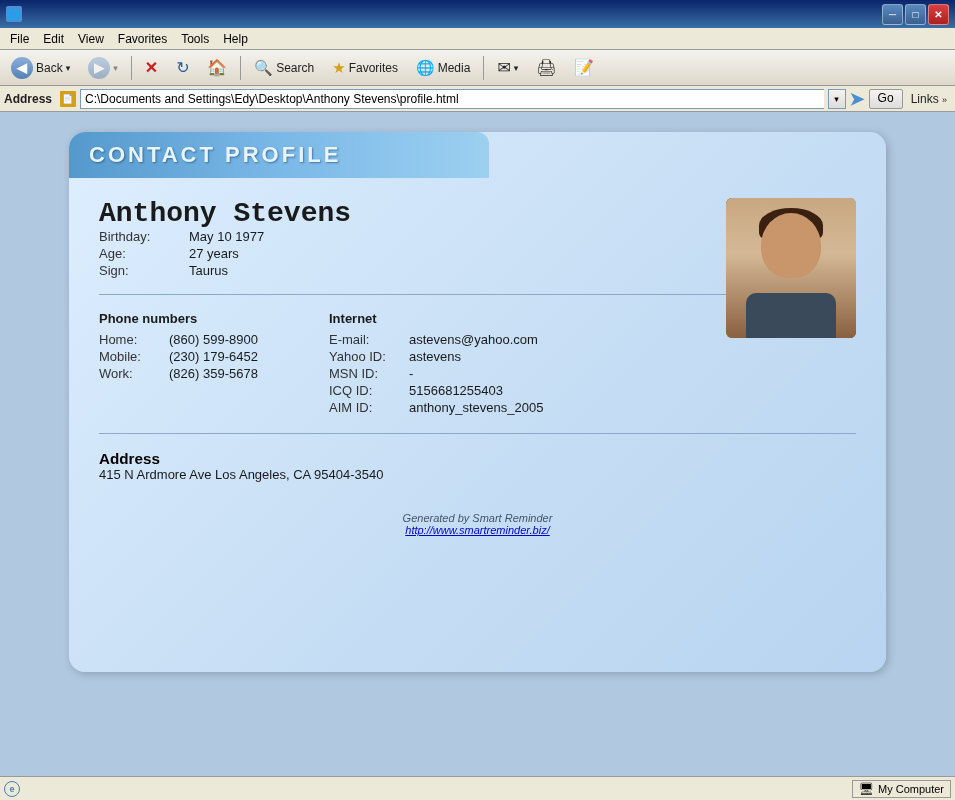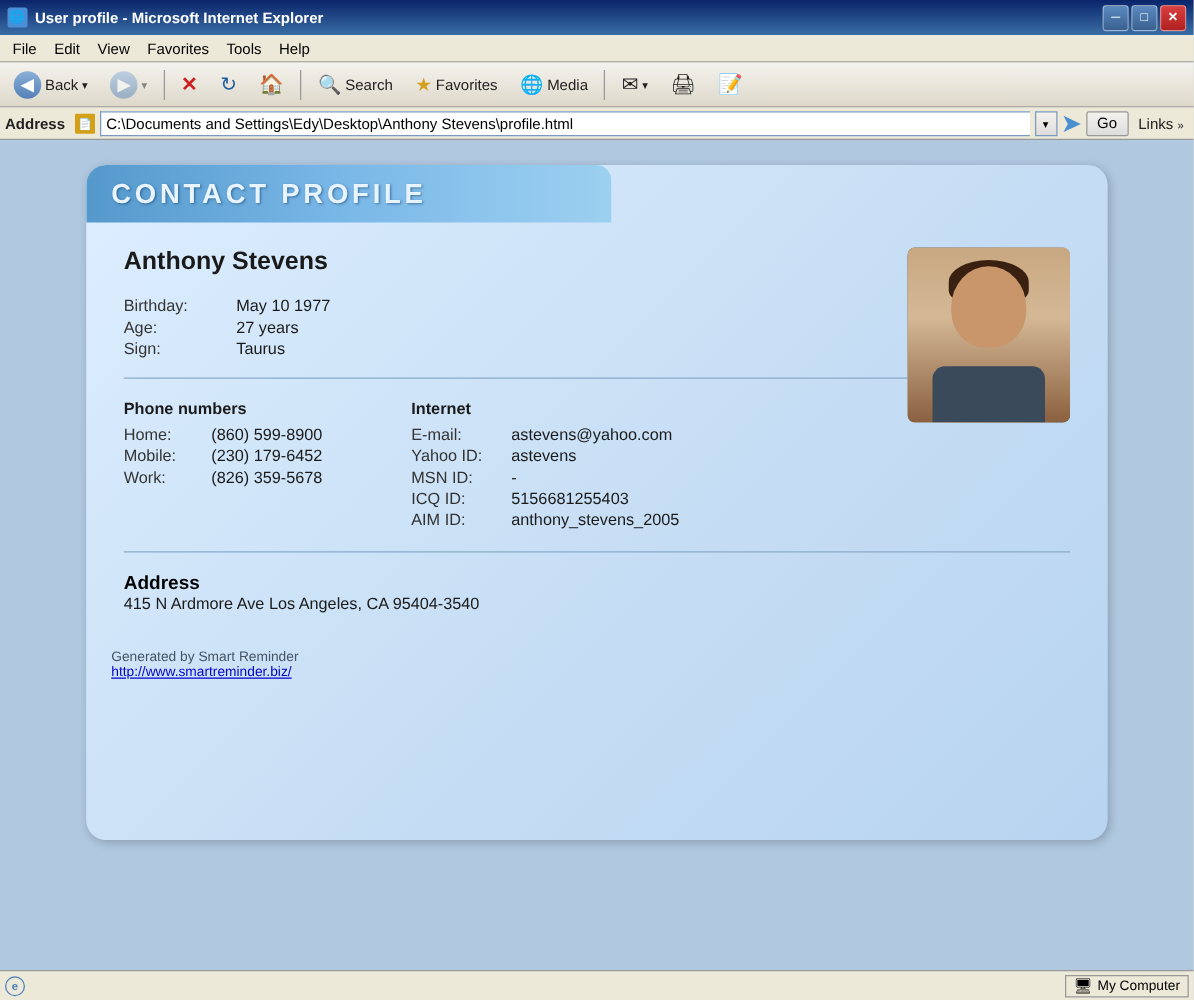--- a/index.html
+++ b/index.html
@@ -207,25 +207,24 @@
       text-shadow: 1px 1px 2px rgba(0,50,100,0.5);
       font-family: 'Trebuchet MS', Arial, sans-serif;
     }
 
     .card-body {
       padding: 20px 30px;
       position: relative;
     }
 
     .person-name {
-      font-size: 20px;
+      font-size: 28px;
       font-weight: bold;
       color: #1a1a1a;
-      margin-bottom: 16px;
-      font-family: Liberation Sans, sans-serif;
+      font-family: Liberation Mono, monospace;
     }
 
     .photo-container {
       position: absolute;
       top: 20px;
       right: 30px;
       width: 130px;
       height: 140px;
       background: #888;
       border-radius: 6px;
@@ -309,24 +308,25 @@
       gap: 40px;
     }
     .col-section h3 {
       font-size: 13px;
       font-weight: bold;
       margin-bottom: 6px;
       color: #1a1a1a;
     }
 
     .footer-note {
-      text-align: left;
+      text-align: center;
       padding: 10px 20px;
       font-size: 11px;
       color: #445566;
+      font-style: italic;
     }
     .footer-link {
       color: #0000cc;
       text-decoration: underline;
       cursor: pointer;
     }
 
     
     .status-bar {
       background: #ECE9D8;
@@ -359,21 +359,20 @@
     .computer-icon {
       font-size: 12px;
     }
   </style>
 </head>
 <body>
 
 <div class="window-title-bar">
   <div class="window-title-left">
     <span class="window-icon">🌐</span>
-    <span>User profile - Microsoft Internet Explorer</span>
   </div>
   <div class="window-controls">
     <div class="win-btn min">─</div>
     <div class="win-btn max">□</div>
     <div class="win-btn close">✕</div>
   </div>
 </div>
 
 <div class="menu-bar">
   <span class="menu-item">File</span>

